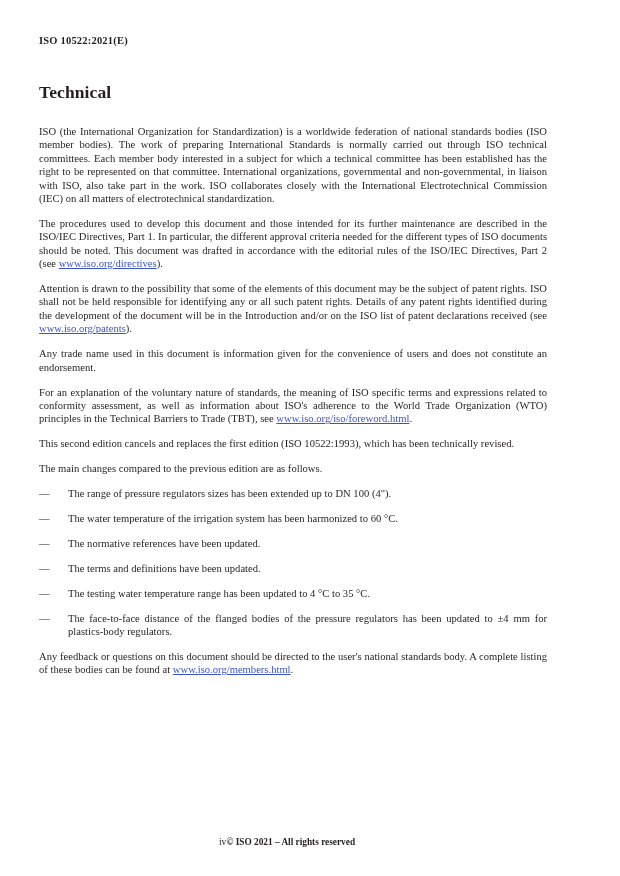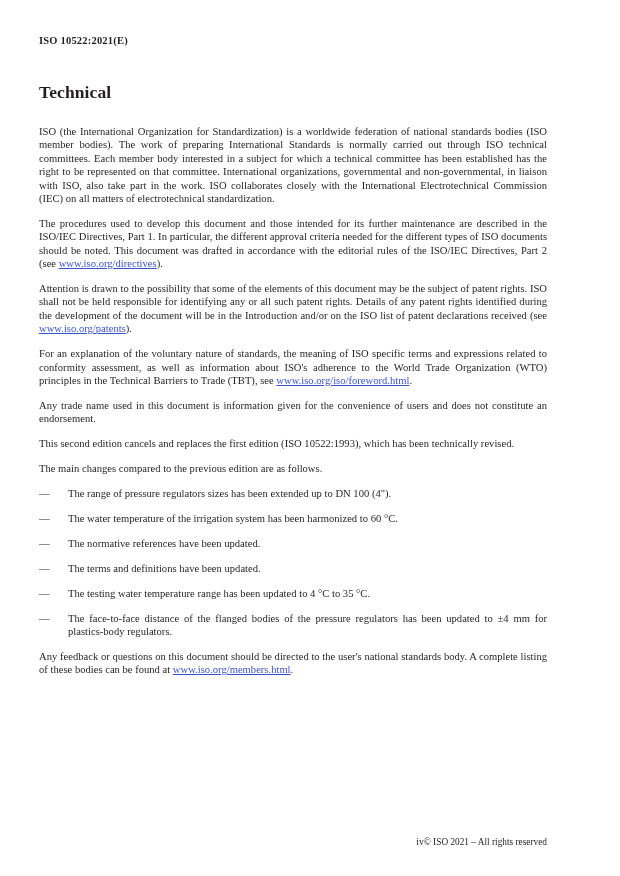--- a/index.html
+++ b/index.html
@@ -68,30 +68,30 @@
     top: 0;
     width: 20px;
   }
   a.ext-link {
     color: #3a53c8;
     text-decoration: underline;
   }
   i, .ital { font-style: italic; }
   .footer {
     position: absolute;
-    left: 39px;
+    left: 33px;
     top: 836px;
     width: 508px;
     font-size: 9.3px;
     display: flex;
-    justify-content: flex-end;
+    justify-content: center;
     align-items: baseline;
   }
   .footer .pnum { font-size: 9.6px; }
-  .footer .copy { font-size: 9.3px; }
+  .footer .copy { font-size: 9.3px; font-weight: bold; }
 </style>
 </head>
 <body>
 
 <div class="page">
 
   <div class="doc-id">ISO 10522:2021(E)</div>
 
   <div class="content">
 
@@ -100,25 +100,25 @@
     <p class="body-par">ISO (the International Organization for Standardization) is a worldwide federation of national standards bodies (ISO member bodies). The work of preparing International Standards is normally carried out through ISO technical committees. Each member body interested in a subject for which a technical committee has been established has the right to be represented on that committee. International organizations, governmental and non-governmental, in liaison with ISO, also take part in the work. ISO collaborates closely with the International Electrotechnical Commission (IEC) on all matters of electrotechnical standardization.</p>
 
     <p class="body-par">
       <span>The procedures used to develop this document and those intended for its further maintenance are described in the ISO/IEC Directives, Part 1. In particular, the different approval criteria needed for the different types of ISO documents should be noted. This document was drafted in accordance with the editorial rules of the ISO/IEC Directives, Part 2 (see </span><a class="ext-link" href="#">www.iso.org/directives</a><span>).</span>
     </p>
 
     <p class="body-par">
       <span>Attention is drawn to the possibility that some of the elements of this document may be the subject of patent rights. ISO shall not be held responsible for identifying any or all such patent rights. Details of any patent rights identified during the development of the document will be in the Introduction and/or on the ISO list of patent declarations received (see </span><a class="ext-link" href="#">www.iso.org/patents</a><span>).</span>
     </p>
 
+    <p class="body-par">Any trade name used in this document is information given for the convenience of users and does not constitute an endorsement.</p>
+
     <p class="body-par">
       <span>For an explanation of the voluntary nature of standards, the meaning of ISO specific terms and expressions related to conformity assessment, as well as information about ISO's adherence to the World Trade Organization (WTO) principles in the Technical Barriers to Trade (TBT), see </span><a class="ext-link" href="#">www.iso.org/iso/foreword.html</a><span>.</span>
     </p>
-
-    <p class="body-par">Any trade name used in this document is information given for the convenience of users and does not constitute an endorsement.</p>
 
 
     <p class="body-par">This second edition cancels and replaces the first edition (ISO 10522:1993), which has been technically revised.</p>
 
     <p class="body-par">The main changes compared to the previous edition are as follows.</p>
 
     <div class="list-block">
       <div class="list-item">
         <span class="dash">—</span><span>The range of pressure regulators sizes has been extended up to DN 100 (4").</span>
       </div>

